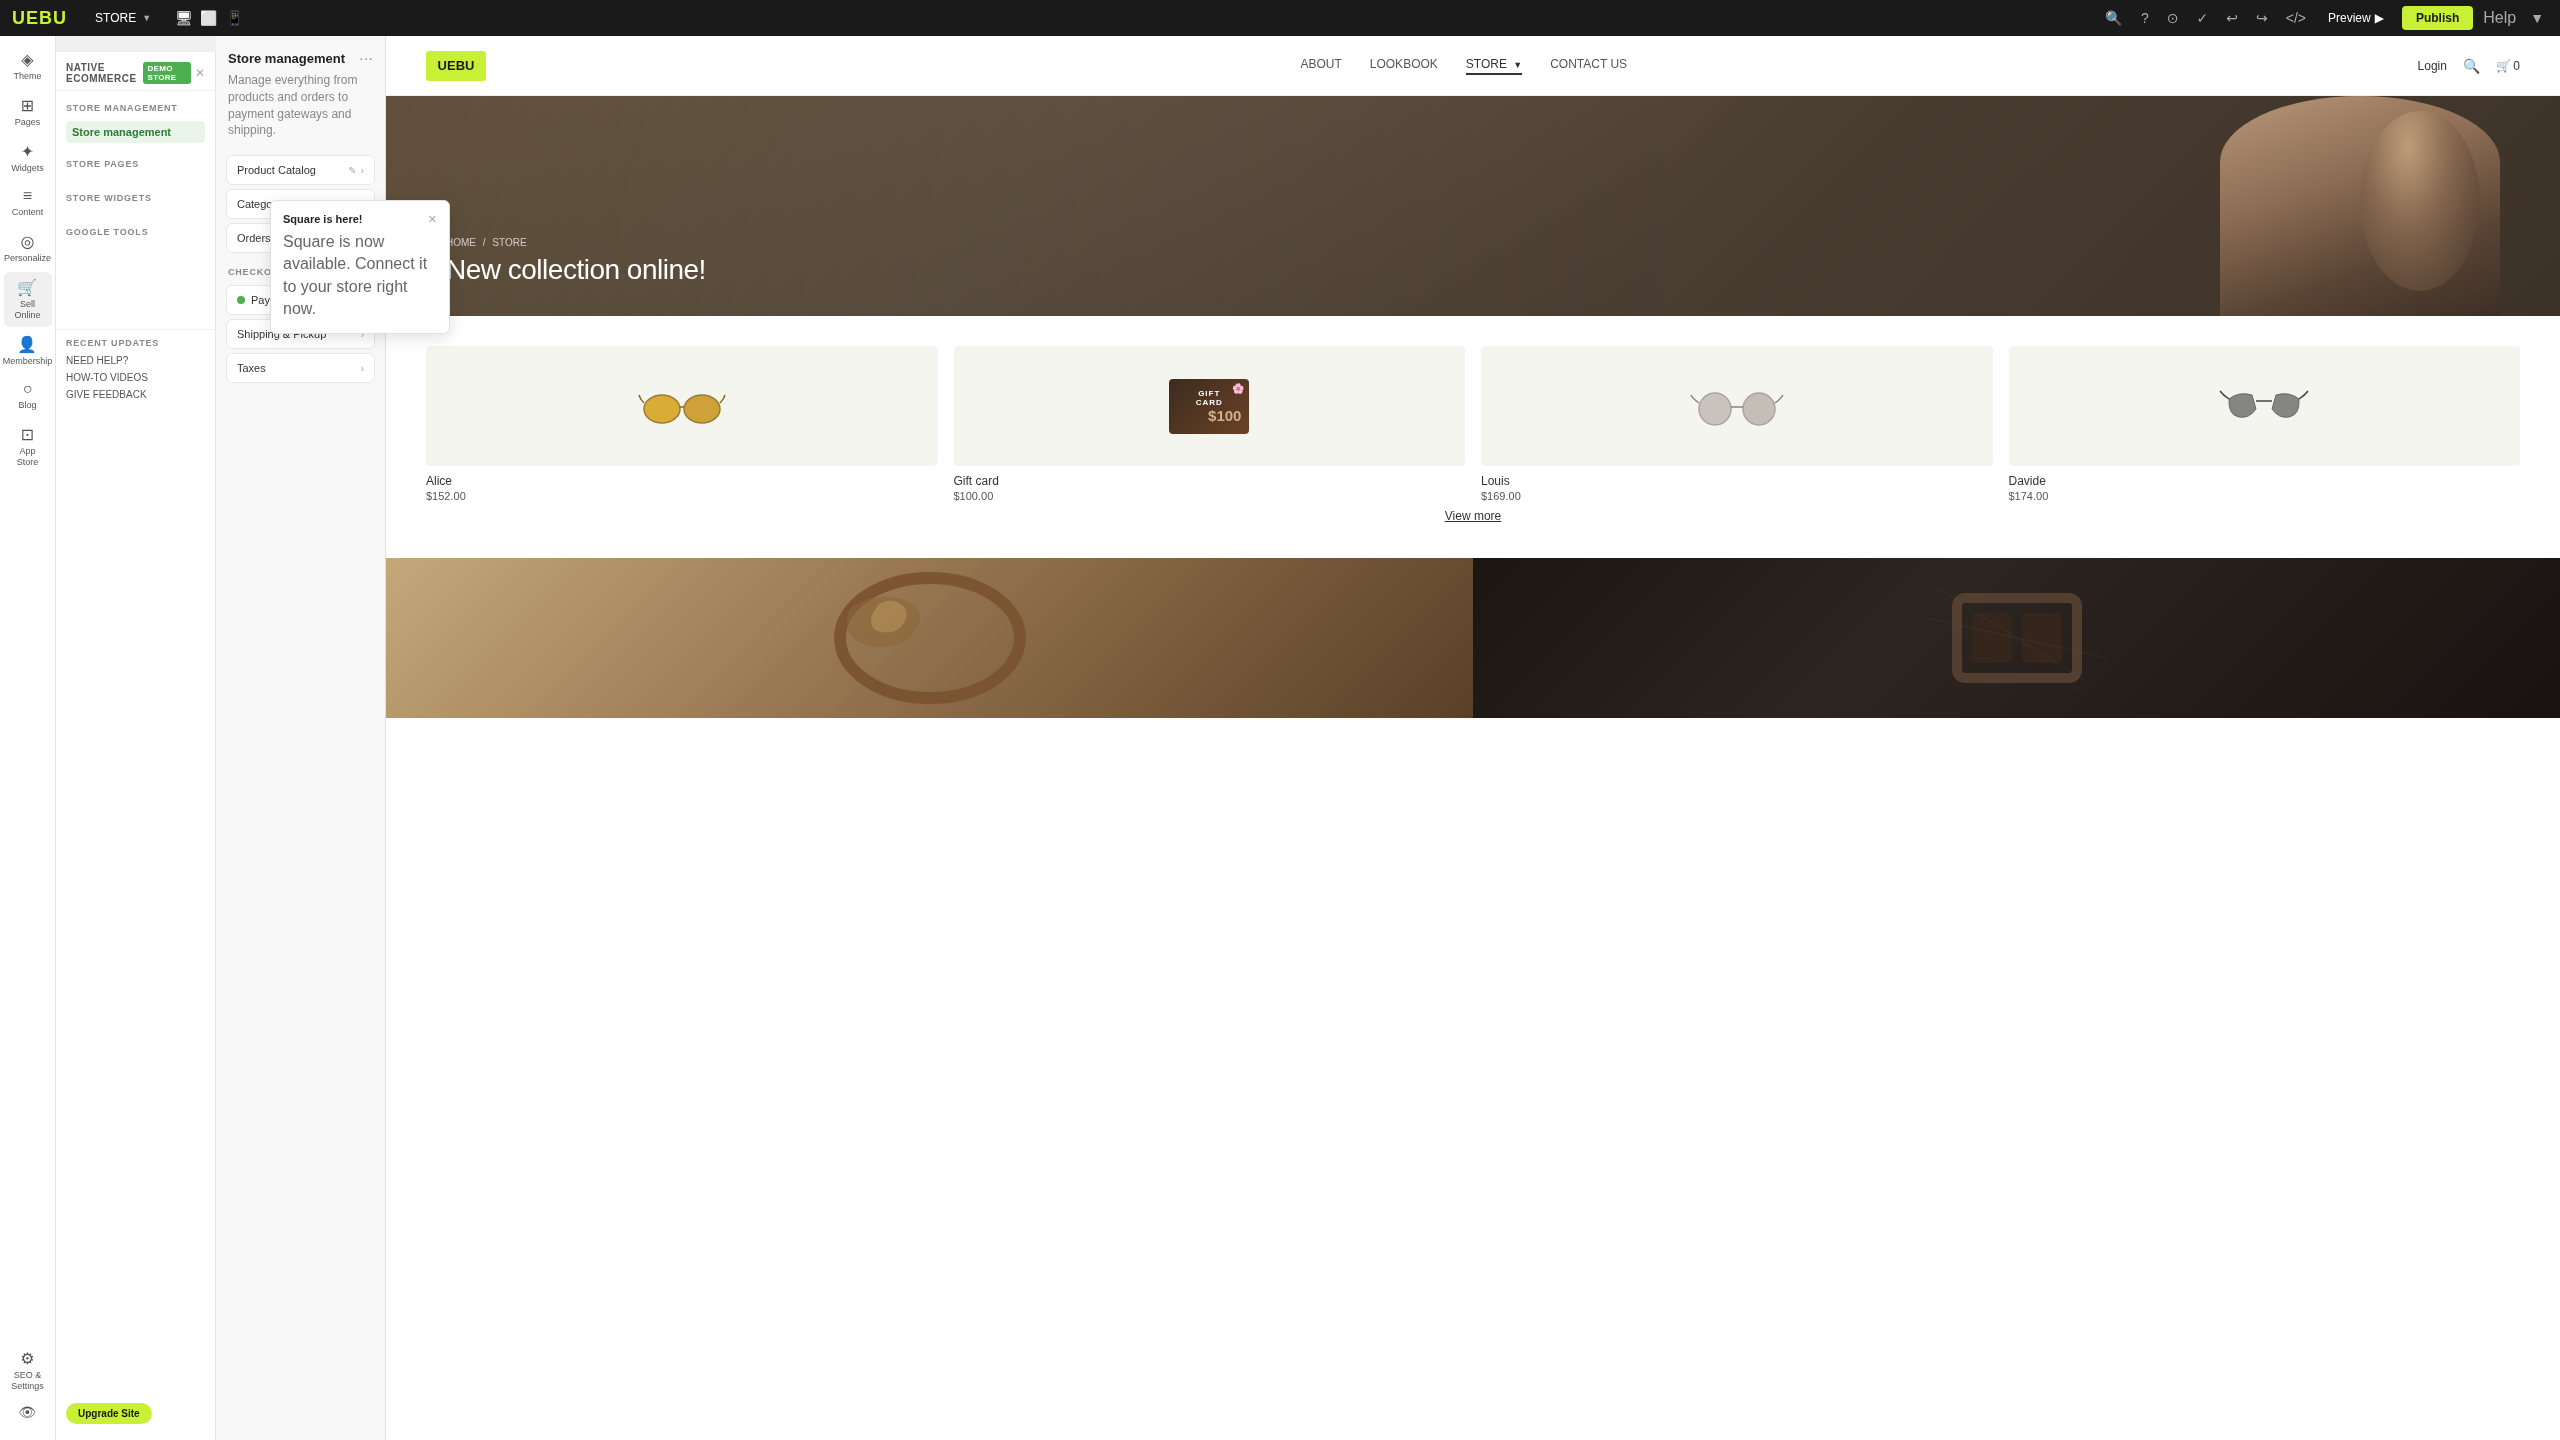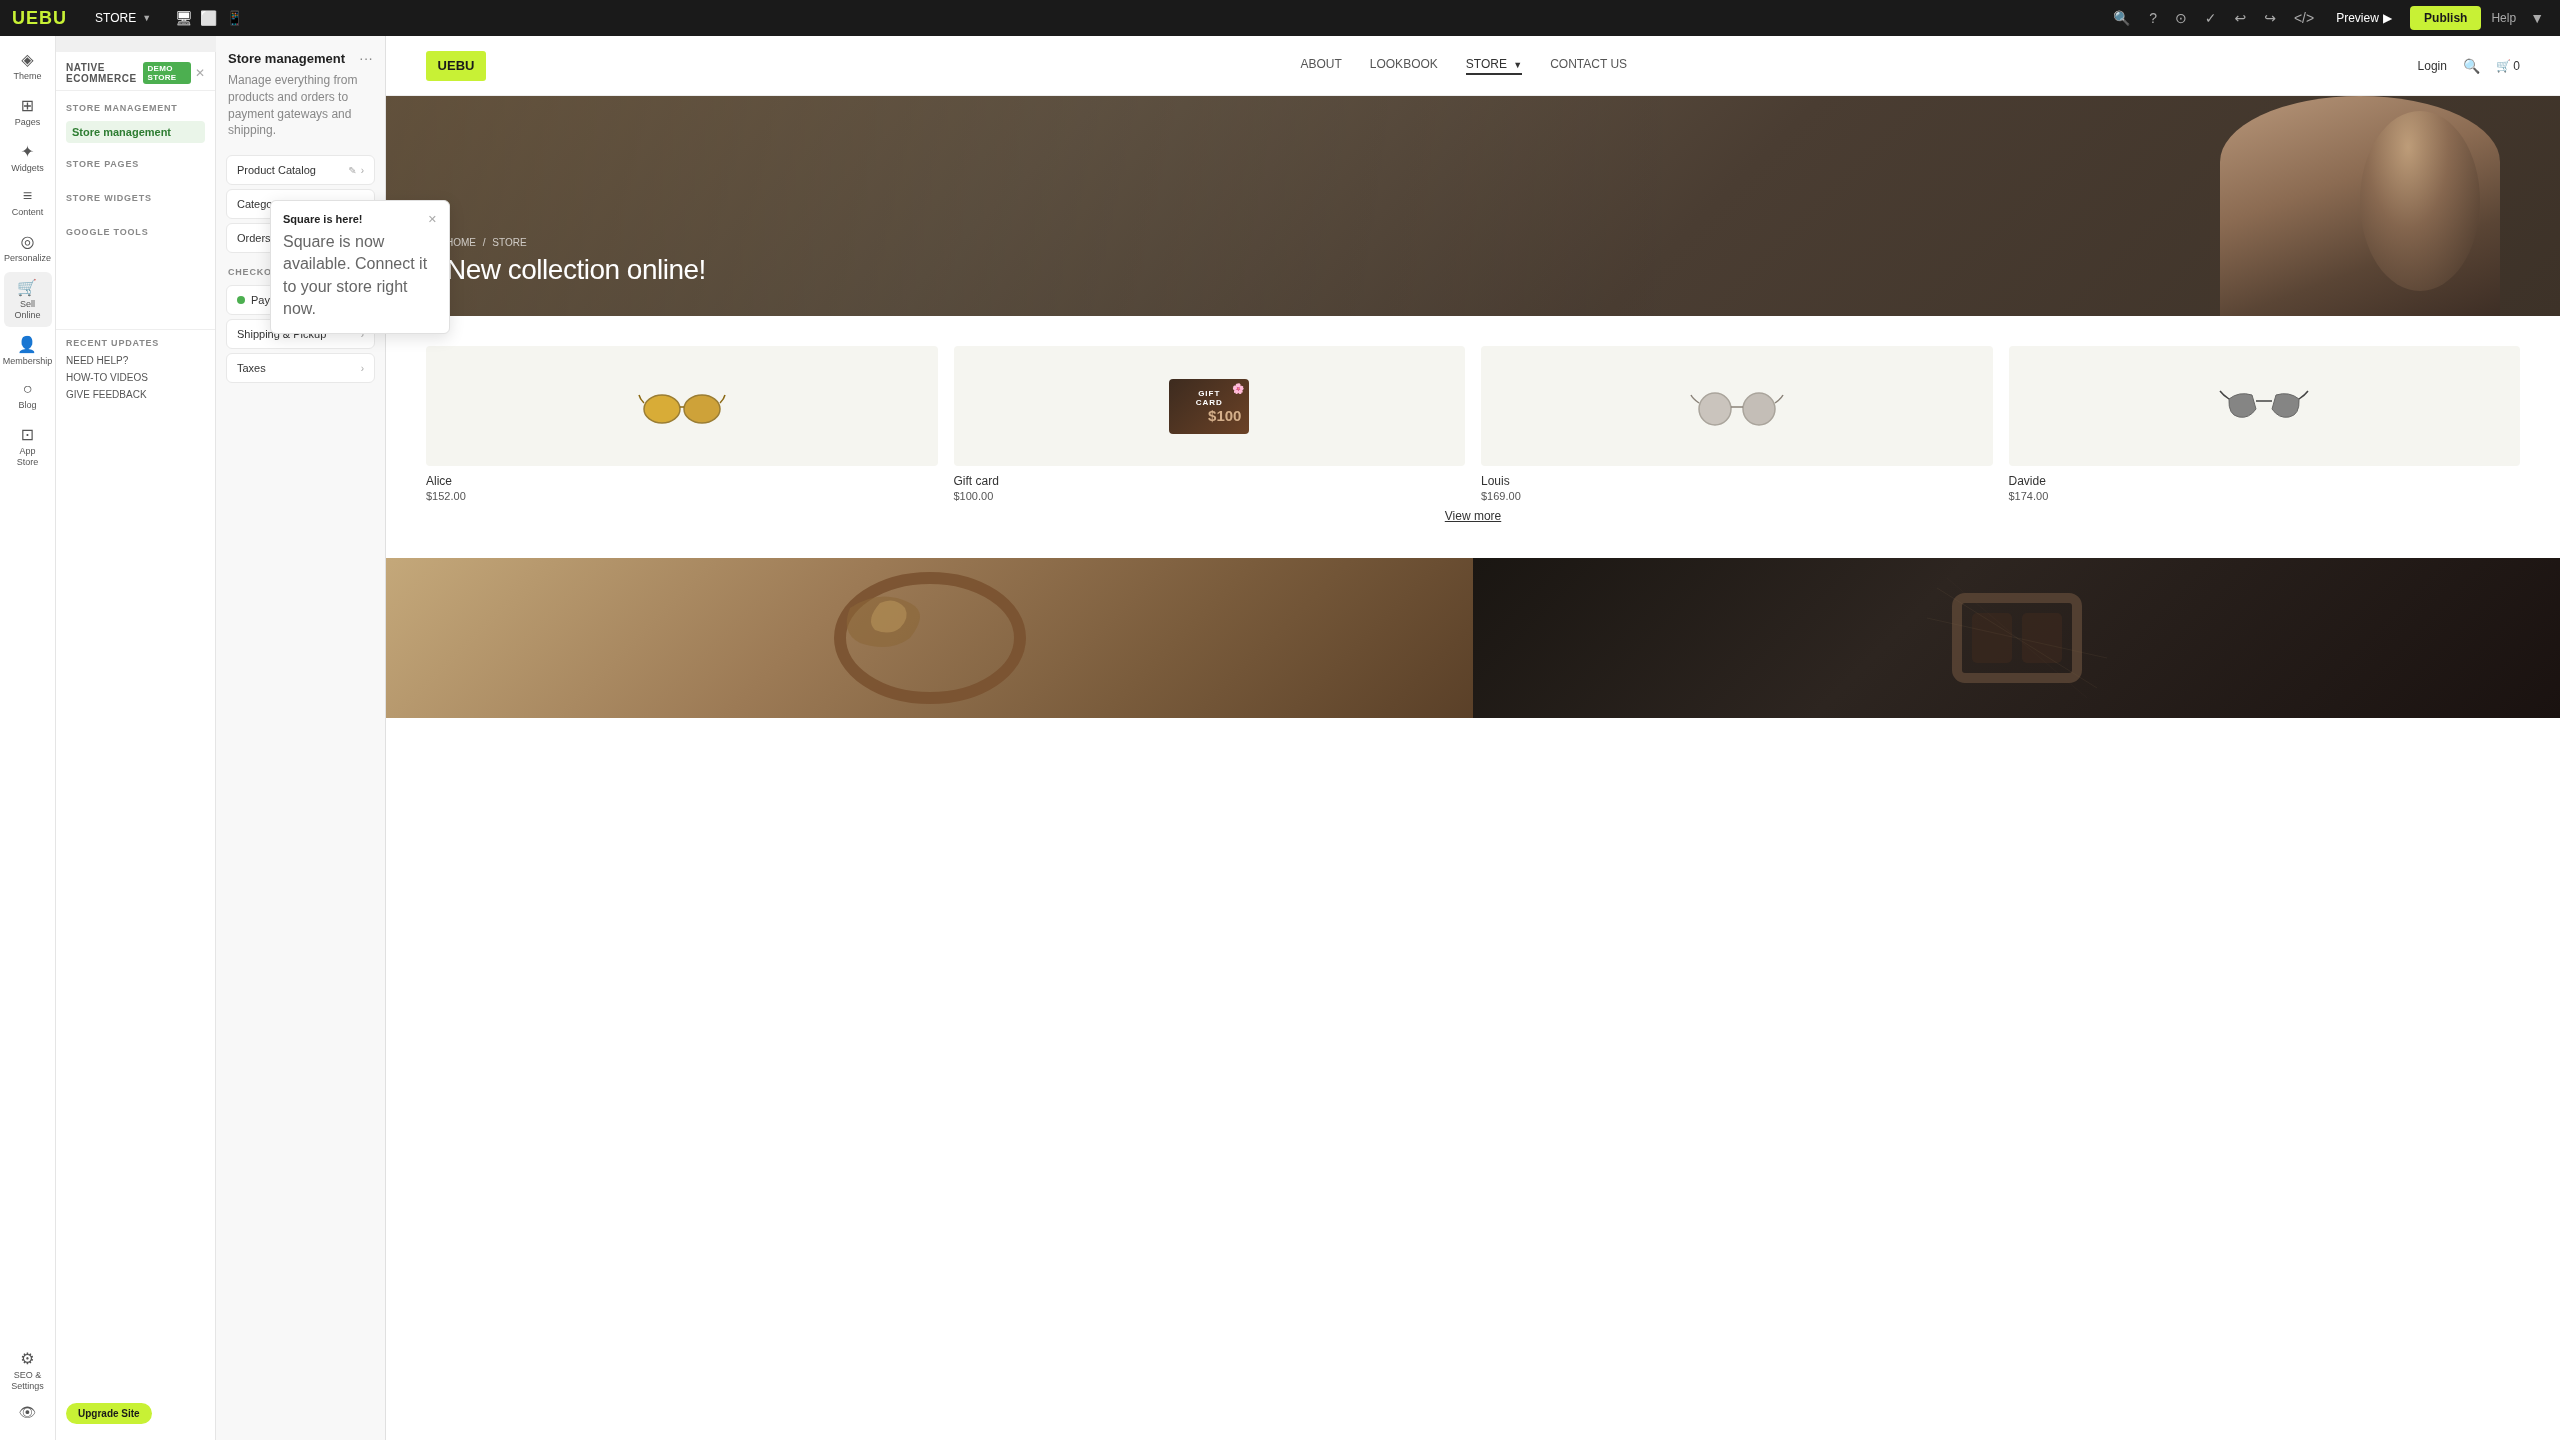--- a/index.html
+++ b/index.html
@@ -24,21 +24,21 @@
     .topbar-right { display: flex; align-items: center; gap: 10px; }
     .topbar-icon-btn { background: none; border: none; color: #aaa; cursor: pointer; font-size: 14px; padding: 4px; }
     .topbar-preview-btn {
       display: flex; align-items: center; gap: 4px; color: #fff; font-size: 12px;
       background: transparent; border: none; cursor: pointer; padding: 4px 8px;
     }
     .topbar-publish-btn {
       background: #c8f135; color: #1a1a1a; border: none; border-radius: 4px;
       font-size: 12px; font-weight: 700; padding: 5px 14px; cursor: pointer;
     }
-    .topbar-help-btn { color: #aaa; background: none; border: none; cursor: pointer; font-size: 12px; }
+    .topbar-help-btn { color: #aaa; background: none; border: none; cursor: pointer; font-size: 16px; }
 
     
     .left-sidebar {
       position: fixed; top: 36px; left: 0; width: 56px; height: calc(100% - 36px);
       background: #fff; border-right: 1px solid #e5e5e5; display: flex; flex-direction: column;
       align-items: center; padding: 8px 0; z-index: 90; gap: 2px;
     }
     .sidebar-item {
       display: flex; flex-direction: column; align-items: center; gap: 2px;
       padding: 6px 4px; border-radius: 6px; cursor: pointer; width: 48px;

